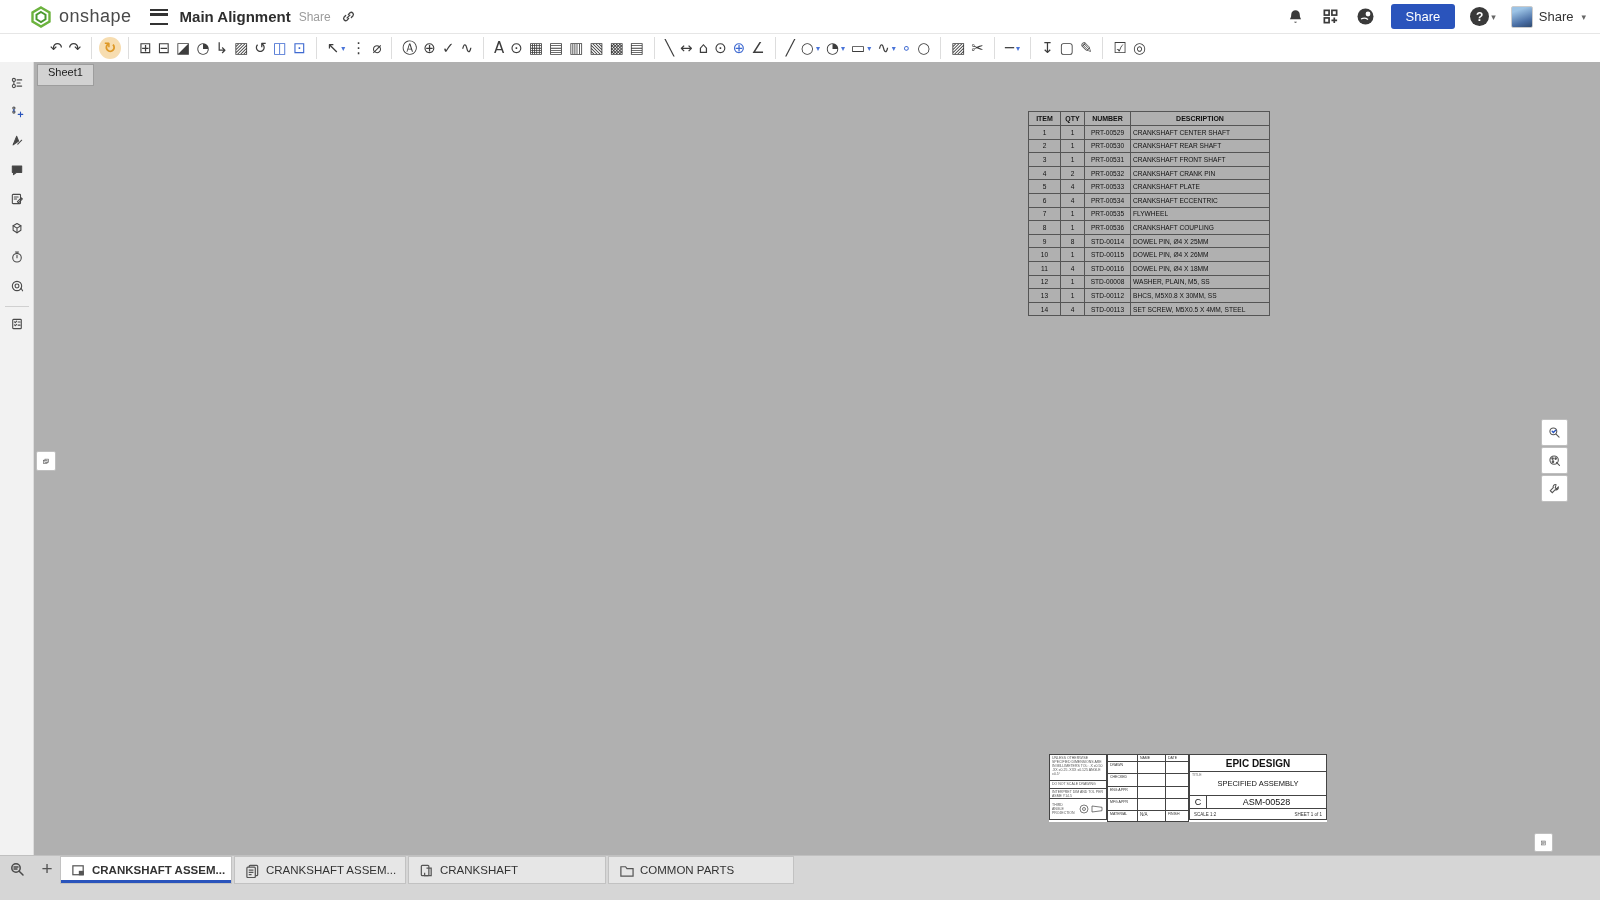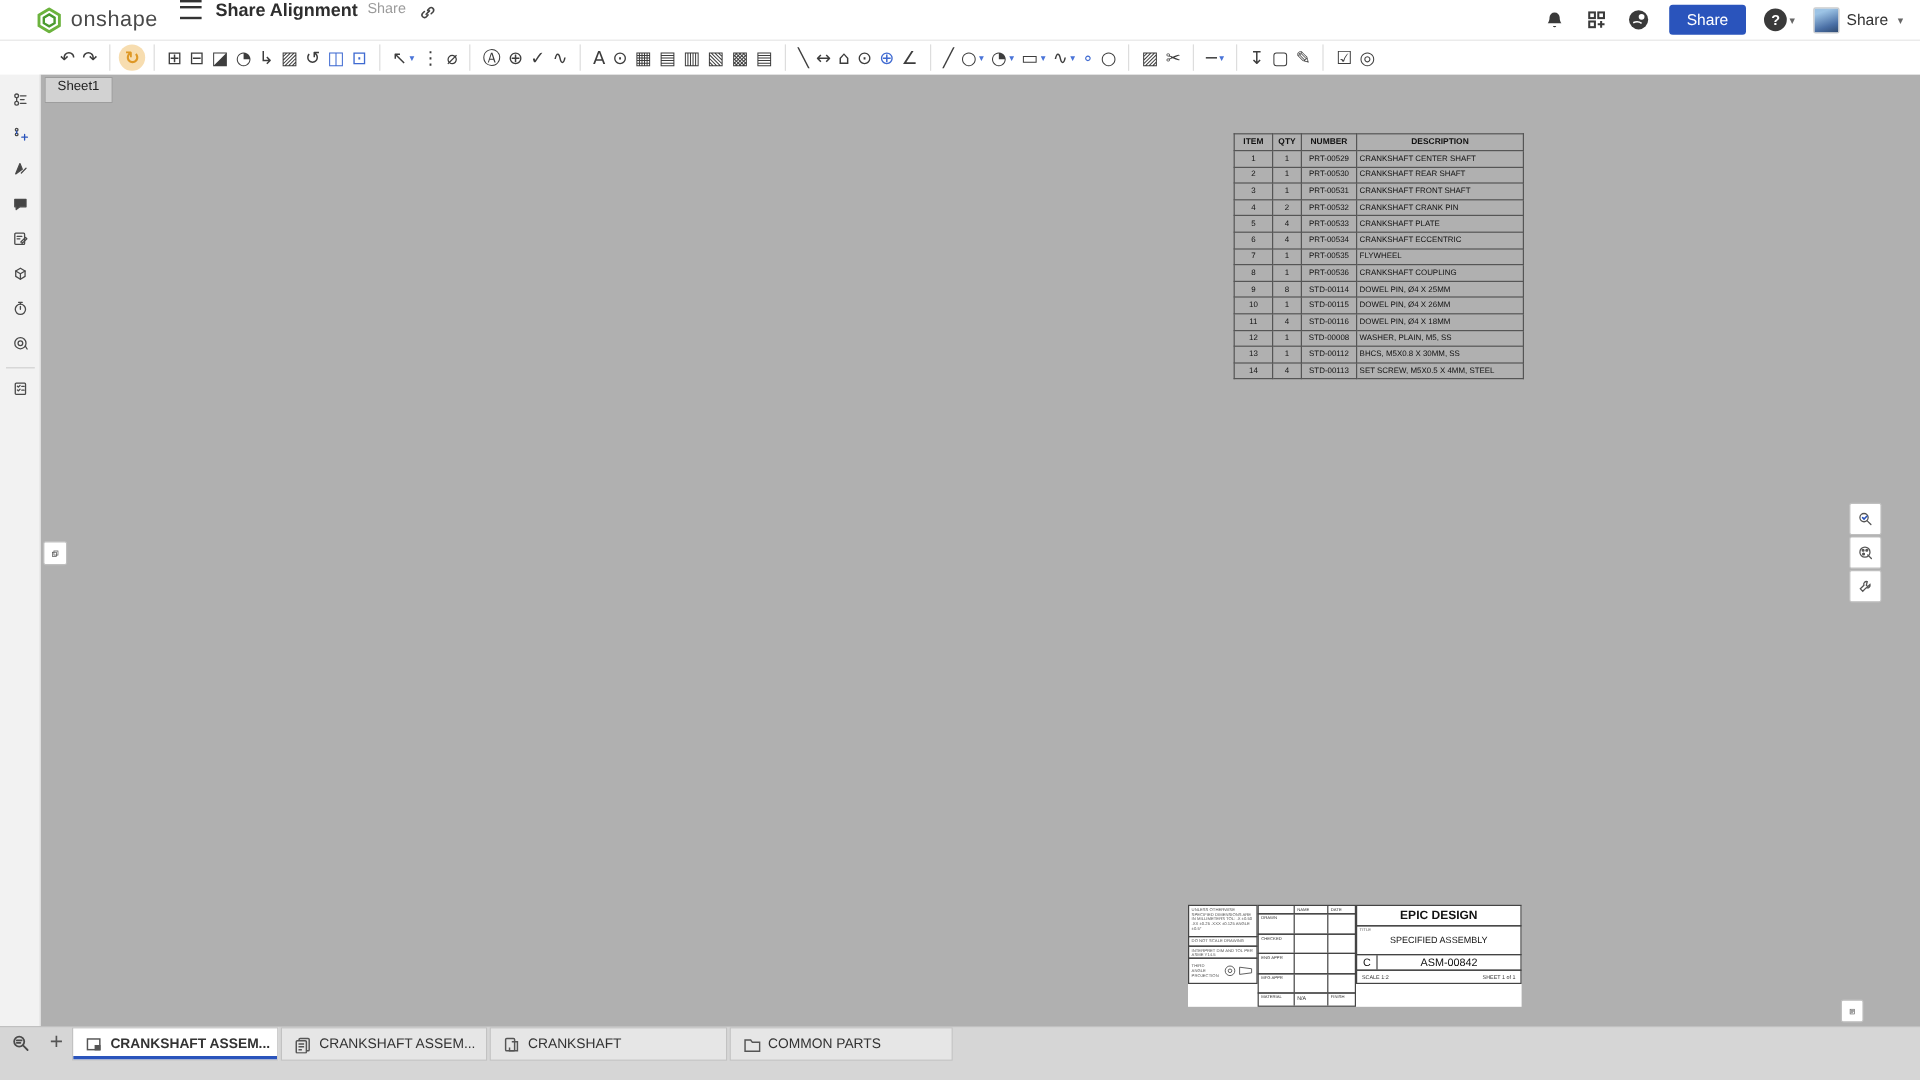--- a/index.html
+++ b/index.html
@@ -1,20 +1,20 @@
 <!DOCTYPE html>
 <html><head>
 <meta charset="utf-8">
 <style>
   html,body{margin:0;padding:0}
   body{width:1600px;height:900px;position:relative;overflow:hidden;background:#fff;
        font-family:"Liberation Sans",sans-serif;color:#333;-webkit-font-smoothing:antialiased}
   
   #topbar{position:absolute;left:0;top:0;width:1600px;height:33px;background:#fff;
-          border-bottom:1px solid #e6e6e6;display:flex;z-index:40}
+          border-bottom:1px solid #e6e6e6;display:flex;align-items:center;z-index:40}
   #topbar .brand{display:flex;align-items:center;gap:7px;margin-left:30px}
   #topbar .brand-name{font-size:18px;color:#4a4a4a;letter-spacing:.5px}
   .hamburger{width:18px;height:12px;border-top:2.5px solid #333;border-bottom:2.5px solid #333;
              position:relative;margin:0 12px 0 18px}
   .hamburger:before{content:"";position:absolute;left:0;right:0;top:2.5px;height:2.5px;background:#333}
   #doc-title{font-size:15px;font-weight:bold;color:#2e2e2e}
   #workspace{font-size:12px;color:#9b9b9b;margin-left:8px}
   .tb-right{margin-left:auto;display:flex;align-items:center;gap:15px;margin-right:14px}
   .tb-icon{width:20px;height:20px;display:flex;align-items:center;justify-content:center;cursor:pointer}
   .share-btn{background:#2a54bc;color:#fff;font-size:13px;padding:5px 15px;border:none;border-radius:3px;cursor:pointer}
@@ -62,21 +62,21 @@
   .bln line{stroke:#333;stroke-width:.55}
   .bln circle{fill:#fff;stroke:#222;stroke-width:.9}
   .bln text{font:7.2px "Liberation Sans",sans-serif;text-anchor:middle;stroke:none;fill:#111}
   
   #bom{position:absolute;left:1028px;top:111px;width:241px;border-collapse:collapse;table-layout:fixed;z-index:5}
   #bom th,#bom td{border:1px solid #555;font-size:6.6px;padding:0 2px;height:12.6px;white-space:nowrap;
                   overflow:hidden;color:#111;text-align:center;font-weight:normal}
   #bom th{font-weight:bold;font-size:7px;height:13px}
   #bom td.desc{text-align:left}
   
-  #titleblock{position:absolute;left:990px;top:755px;width:278px;height:84px;display:flex;z-index:5;background:#fff}
+  #titleblock{position:absolute;left:1049px;top:755px;width:278px;height:67px;display:flex;z-index:5;background:#fff}
   #titleblock *{box-sizing:border-box}
   .tb-left{width:58px;display:flex;flex-direction:column}
   .tb-left>div{border:1px solid #444;margin-top:-1px;font-size:3.5px;line-height:4px;padding:1px 2px;color:#555;overflow:hidden}
   .tb-mid{width:82px;display:flex;flex-direction:column;font-size:3.5px}
   .tb-mid .row{display:flex;border:1px solid #444;margin-top:-1px;flex:1}
   .tb-mid .row span{border-right:1px solid #444;padding:1px 2px;overflow:hidden}
   .tb-mid .c1{width:30px}.tb-mid .c2{width:28px}.tb-mid .c3{flex:1;border-right:none!important}
   .tb-rightc{width:138px;display:flex;flex-direction:column}
   .tb-rightc>div{border:1px solid #444;margin-top:-1px;position:relative}
   .tb-company{height:18px;font-size:10px;font-weight:bold;color:#111;display:flex;align-items:center;justify-content:center}
@@ -108,21 +108,21 @@
 
 <div id="topbar">
   <div class="brand">
     <svg width="22" height="22" viewBox="0 0 22 22">
       <polygon points="11,1.5 19.5,6.5 19.5,15.5 11,20.5 2.5,15.5 2.5,6.5" fill="none" stroke="#6cb33e" stroke-width="2.4"></polygon>
       <polygon points="11,6 15.5,8.7 15.5,13.3 11,16 6.5,13.3 6.5,8.7" fill="none" stroke="#4a9a2f" stroke-width="2"></polygon>
     </svg>
     <span class="brand-name">onshape</span>
   </div>
   <div class="hamburger"></div>
-  <span id="doc-title">Share Alignment</span>
+  <span id="doc-title">Main Alignment</span>
   <span id="workspace">Share</span>
   <span class="tb-icon" style="margin-left:8px">
     <svg width="15" height="15" viewBox="0 0 16 16">
         <path d="M6.5 9.5l3-3M5 7l-1.8 1.8a2.3 2.3 0 003.2 3.2L8.2 10M11 9l1.8-1.8a2.3 2.3 0 00-3.2-3.2L7.8 6" stroke="#444" fill="none" stroke-width="1.4" stroke-linecap="round"></path>
       </svg>
   </span>
   <div class="tb-right">
     <span class="tb-icon">
       <svg width="17" height="17" viewBox="0 0 18 18">
           <path d="M9 2.5a4.5 4.5 0 014.5 4.5c0 3.5 1.5 5 1.5 5H3s1.5-1.5 1.5-5A4.5 4.5 0 019 2.5zM7.5 14.5a1.6 1.6 0 003 0" fill="#3a3a3a" stroke="none"></path>
@@ -863,21 +863,21 @@
     </div>
   </div>
   <div class="tb-rightc">
     <div class="tb-company">EPIC DESIGN</div>
     <div class="tb-title">
       <span class="mini">TITLE</span>
       <span>SPECIFIED ASSEMBLY</span>
     </div>
     <div class="tb-numrow">
       <span class="tb-size">C</span>
-      <span class="tb-num">ASM-00842</span>
+      <span class="tb-num">ASM-00528</span>
     </div>
     <div class="tb-scalerow">
       <span><span>SCALE</span>&nbsp;<span>1:2</span></span>
       <span><span>SHEET</span>&nbsp;<span>1 of 1</span></span>
     </div>
   </div>
 </div>
 
 <button class="float-btn" style="left:36px;top:451px;width:20px;height:20px">
   <svg width="13" height="13" viewBox="0 0 14 14">

